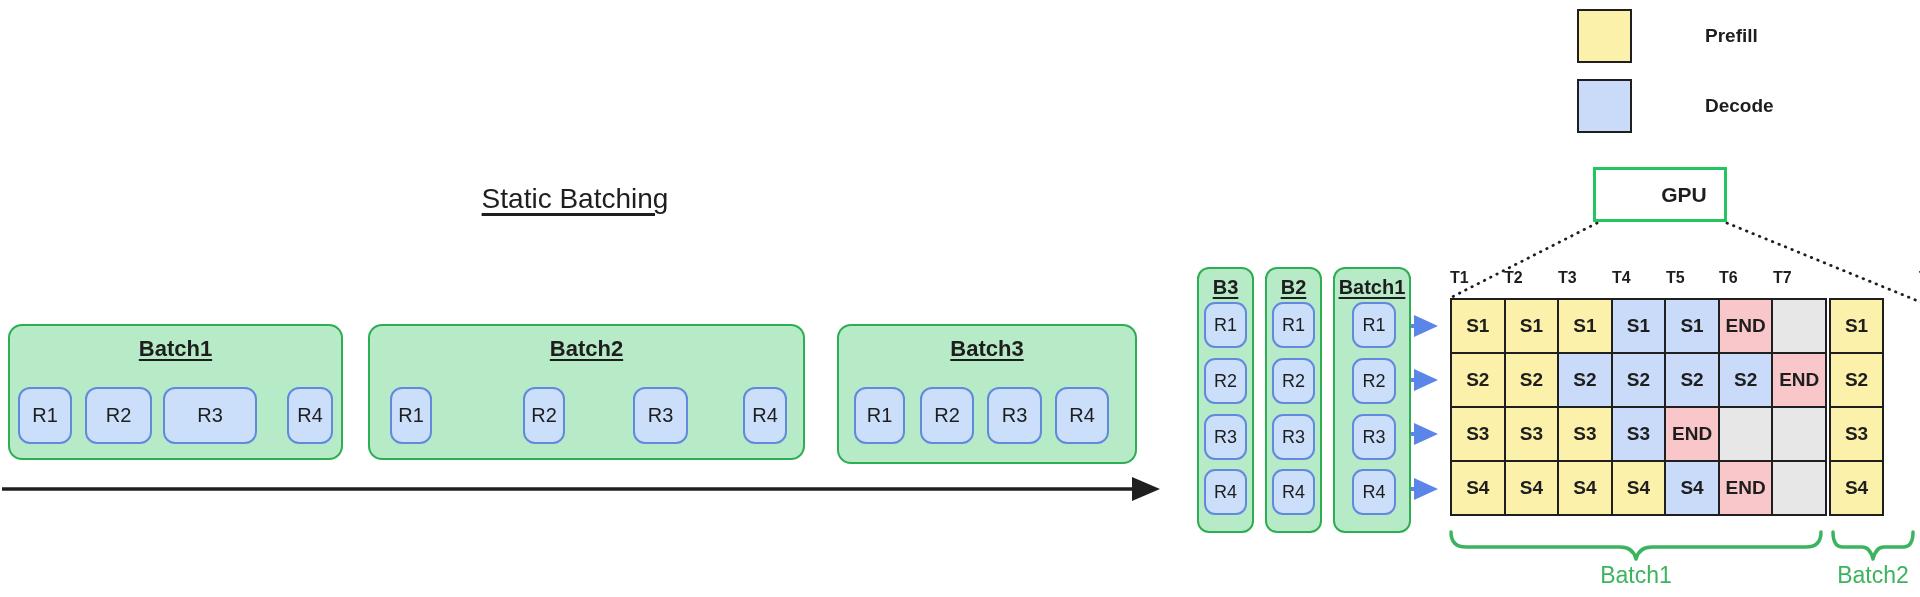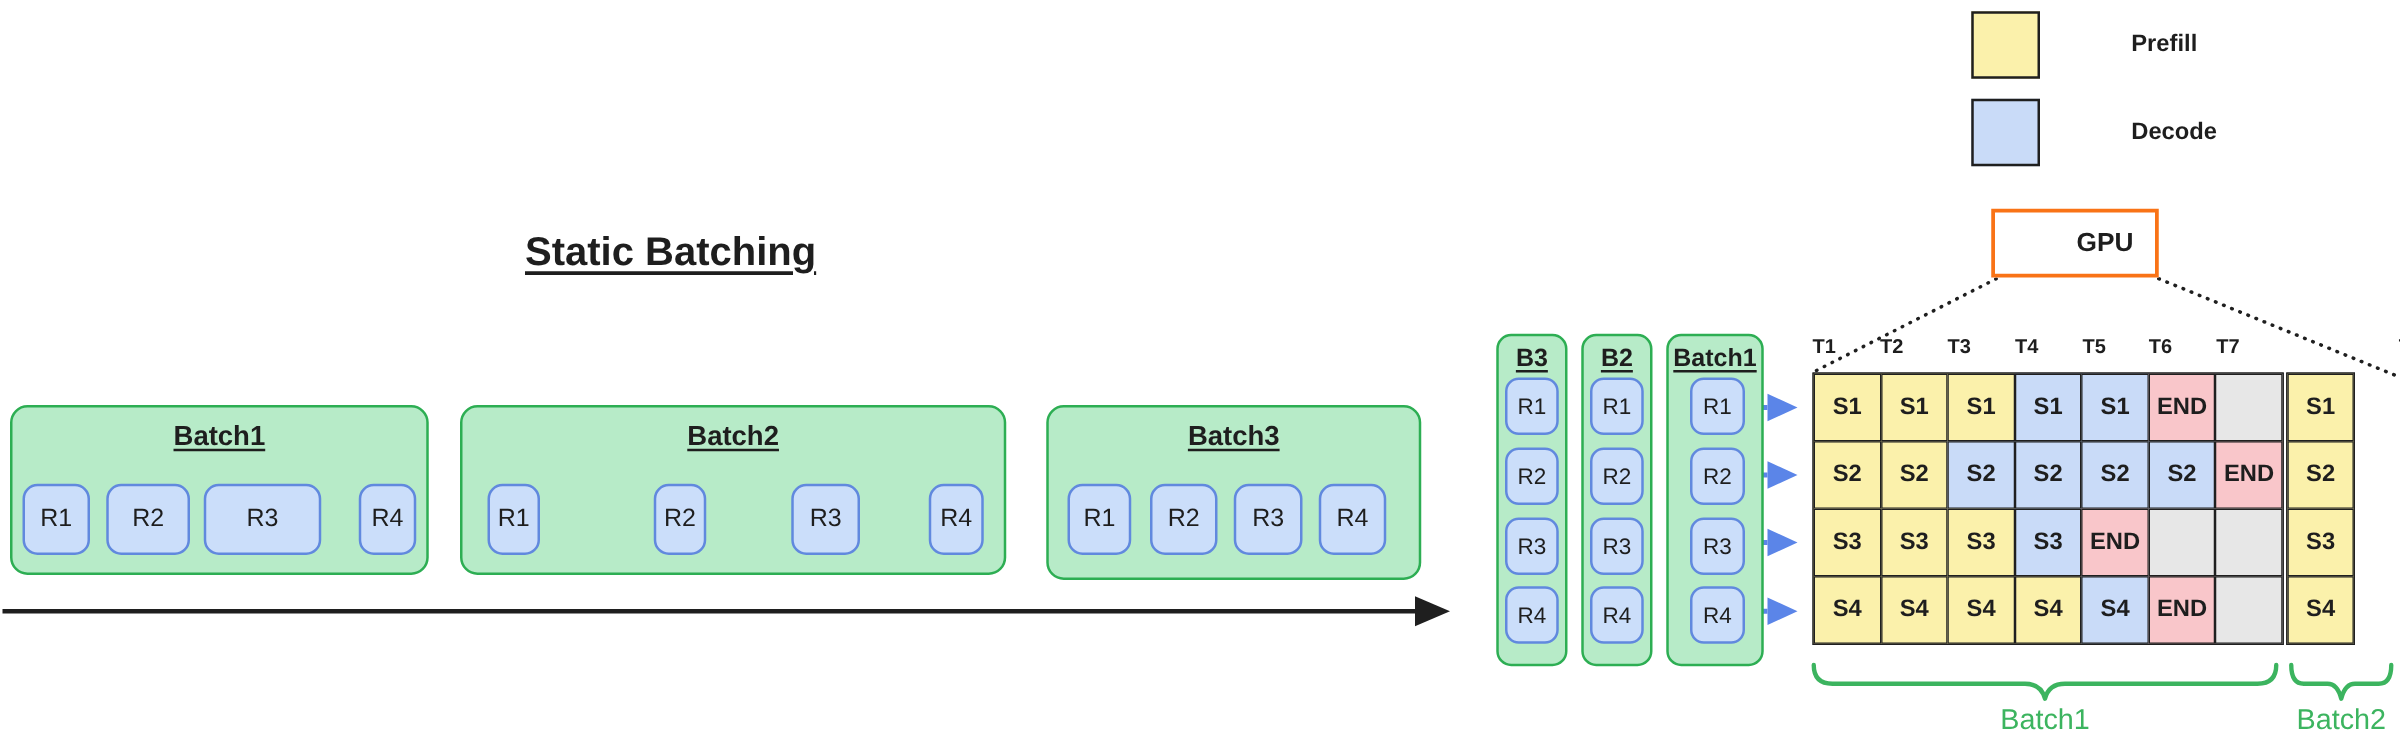--- a/index.html
+++ b/index.html
@@ -3,22 +3,22 @@
 <meta charset="utf-8">
 <style>
   html,body{margin:0;padding:0;background:#fff;}
   .canvas{
     position:relative;width:1920px;height:597px;background:#ffffff;overflow:hidden;
     font-family:"Liberation Sans", sans-serif;color:var(--ink);
   }
   .abs{position:absolute;}
   
   .main-title{
-    left:420px;top:183px;width:310px;text-align:left;
-    font-size:32px;font-weight:bold;
+    left:420px;top:183px;width:310px;text-align:center;
+    font-size:28px;font-weight:normal;
     text-decoration:underline;text-decoration-thickness:3px;text-underline-offset:5px;
   }
   
   .batch-box{
     background:var(--green-fill);border:2.5px solid var(--green-border);
     border-radius:14px;box-sizing:border-box;
   }
   .batch-box-title{
     position:absolute;left:0;right:0;top:10px;text-align:center;
     font-size:22px;font-weight:bold;
@@ -56,21 +56,21 @@
   .queue-col .q0{top:33px;} .queue-col .q1{top:89px;} .queue-col .q2{top:145px;} .queue-col .q3{top:200px;}
   
   .legend-swatch{width:55px;height:54px;border:2.5px solid #1F1F1F;box-sizing:border-box;}
   #swatch-prefill{left:1577px;top:9px;background:var(--prefill);}
   #swatch-decode{left:1577px;top:79px;background:var(--decode);}
   .legend-label{left:1660px;width:140px;font-size:19px;font-weight:bold;margin-left:45px;}
   #legend-label-prefill{top:25px;} #legend-label-decode{top:95px;}
   
   .gpu-box{
     left:1593px;top:167px;width:134px;height:55px;background:#fff;
-    border:3px solid #f97316;box-sizing:border-box;
+    border:3px solid #22c55e;box-sizing:border-box;
     display:flex;align-items:center;justify-content:center;font-size:21px;font-weight:bold;padding-left:48px;
   }
   
   .time-label{top:269px;width:54px;font-size:16px;font-weight:bold;}
   
   .sched-grid{
     display:grid;border:1.4px solid #1F1F1F;background:#1F1F1F;
     grid-auto-rows:1fr;box-sizing:border-box;
   }
   #grid-main{left:1450px;top:298px;width:377px;height:218px;grid-template-columns:repeat(7,1fr);}

